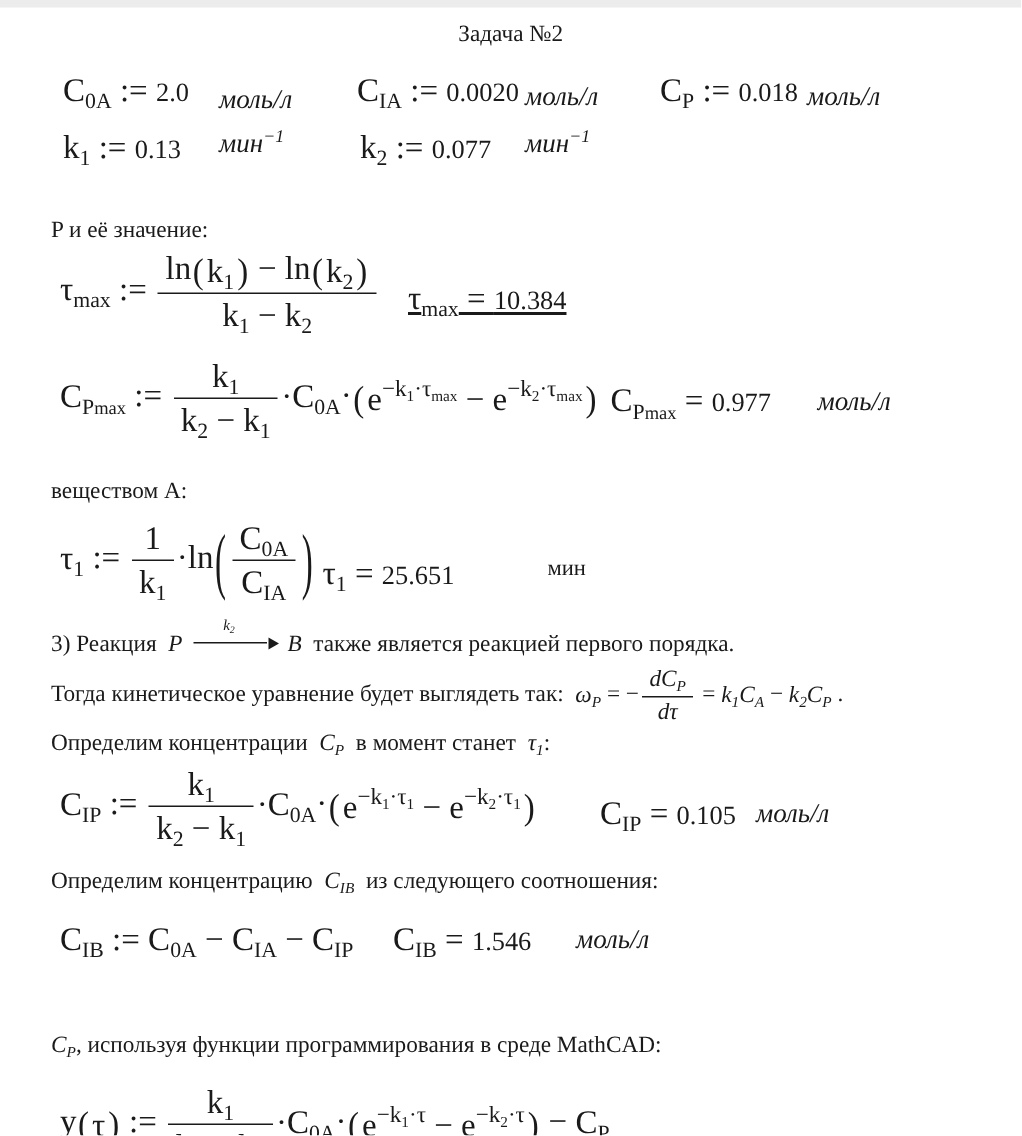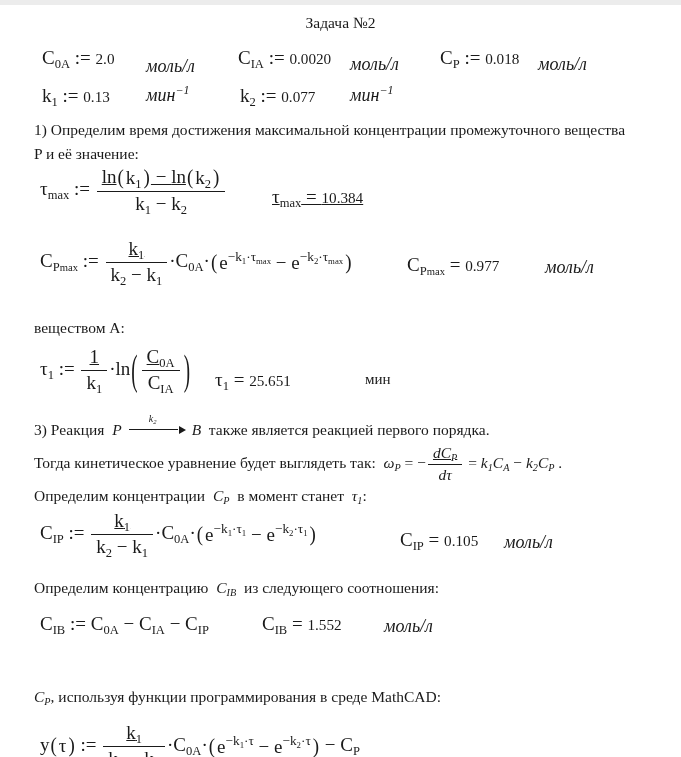--- a/index.html
+++ b/index.html
@@ -9,34 +9,34 @@
   }
   html,body{margin:0;padding:0;background:#fff;}
   .page{
     position:relative;width:681px;height:757px;background:var(--bg);
     overflow:hidden;font-family:"Liberation Serif","DejaVu Serif",serif;
     color:var(--text);
   }
   .topstrip{position:absolute;left:0;top:0;width:681px;height:5px;background:var(--strip);}
   .abs{position:absolute;white-space:pre;}
   .text{font-size:15.5px;line-height:1.25;}
-  .math{font-size:19px;line-height:1.25;}
+  .math{font-size:22px;line-height:1.25;}
   .unit{font-size:18px;}
   .title{left:0;top:14px;width:681px;text-align:center;font-size:15.5px;}
   .tok{display:inline;}
   .tok.it{font-style:italic;}
   .tok.sm{font-size:0.8em;}
   sub{font-size:0.66em;vertical-align:-0.34em;line-height:0;}
   sup{font-size:0.66em;vertical-align:0.55em;line-height:0;}
   .sub2{font-size:0.85em;}
   .frac{
     display:inline-flex;flex-direction:column;align-items:stretch;
     vertical-align:middle;margin:0 2px;text-align:center;
   }
-  .frac .num{display:block;padding:0 5px 1px;border-bottom:1.2px solid var(--text);line-height:1.2;text-decoration:underline;}
+  .frac .num{display:block;padding:0 5px 1px;border-bottom:1.2px solid var(--text);line-height:1.2;}
   .frac .den{display:block;text-align:center;padding:1px 5px 0;line-height:1.2;}
   .pgroup{display:inline-flex;align-items:center;vertical-align:middle;}
   .pglyph{display:inline-block;transform-origin:50% 50%;padding:0 1px;font-weight:400;}
   .pcontent{display:inline-block;padding:0 1px;}
   .msup{display:inline-block;font-size:0.7em;vertical-align:0.62em;line-height:1;}
   .rxnarrow{display:inline-block;position:relative;width:60px;height:16px;vertical-align:-2px;margin:0 5px;}
   .rxnline{position:absolute;left:2px;right:9px;top:8px;border-top:1.2px solid var(--text);}
   .rxnhead{position:absolute;right:1px;top:4.5px;width:0;height:0;
     border-left:7px solid var(--text);border-top:4px solid transparent;border-bottom:4px solid transparent;}
   .rxnlabel{position:absolute;left:0;right:8px;top:-7px;text-align:center;font-size:10px;font-style:italic;line-height:1;}
@@ -54,21 +54,20 @@
   <div class="abs math" style="left:238px;top:46px;"><span class="tok"><span>C</span><sub>IA</sub></span><span class="tok"><span> := </span></span><span class="tok sm"><span>0.0020</span></span></div>
   <div class="abs math unit" style="left:350px;top:53px;"><span class="tok it"><span>моль/л</span></span></div>
   <div class="abs math" style="left:440px;top:46px;"><span class="tok"><span>C</span><sub>P</sub></span><span class="tok"><span> := </span></span><span class="tok sm"><span>0.018</span></span></div>
   <div class="abs math unit" style="left:538px;top:53px;"><span class="tok it"><span>моль/л</span></span></div>
 
   <div class="abs math" style="left:42px;top:84px;"><span class="tok"><span>k</span><sub>1</sub></span><span class="tok"><span> := </span></span><span class="tok sm"><span>0.13</span></span></div>
   <div class="abs math unit" style="left:146px;top:84px;"><span class="tok it"><span>мин</span><sup>−1</sup></span></div>
   <div class="abs math" style="left:240px;top:84px;"><span class="tok"><span>k</span><sub>2</sub></span><span class="tok"><span> := </span></span><span class="tok sm"><span>0.077</span></span></div>
   <div class="abs math unit" style="left:350px;top:84px;"><span class="tok it"><span>мин</span><sup>−1</sup></span></div>
 
-  <div class="abs text" style="left:34px;top:120px;"><span class="tok"><span>1) Определим время достижения максимальной концентрации промежуточного вещества</span></span></div>
   <div class="abs text" style="left:34px;top:144px;"><span class="tok"><span>P и её значение:</span></span></div>
 
   <div class="abs math" style="left:40px;top:166px;"><span class="tok"><span>τ</span><sub>max</sub></span><span class="tok"><span> := </span></span><span class="frac"><span class="num"><span class="tok"><span>ln</span></span><span class="pgroup"><span class="pglyph" style="transform: scaleY(1.08);">(</span><span class="pcontent"><span class="tok"><span>k</span><sub>1</sub></span></span><span class="pglyph" style="transform: scaleY(1.08);">)</span></span><span class="tok"><span> − </span></span><span class="tok"><span>ln</span></span><span class="pgroup"><span class="pglyph" style="transform: scaleY(1.08);">(</span><span class="pcontent"><span class="tok"><span>k</span><sub>2</sub></span></span><span class="pglyph" style="transform: scaleY(1.08);">)</span></span></span><span class="den"><span class="tok"><span>k</span><sub>1</sub></span><span class="tok"><span> − </span></span><span class="tok"><span>k</span><sub>2</sub></span></span></span></div>
   <div class="abs math" style="left:272px;top:185px;text-decoration:underline;"><span class="tok"><span>τ</span><sub>max</sub></span><span class="tok"><span> = </span></span><span class="tok sm"><span>10.384</span></span></div>
 
   <div class="abs math" style="left:40px;top:238px;"><span class="tok"><span>C</span><sub>P<span class="sub2">max</span></sub></span><span class="tok"><span> := </span></span><span class="frac"><span class="num"><span class="tok"><span>k</span><sub>1</sub></span></span><span class="den"><span class="tok"><span>k</span><sub>2</sub></span><span class="tok"><span> − </span></span><span class="tok"><span>k</span><sub>1</sub></span></span></span><span class="tok"><span>·C</span><sub>0A</sub></span><span class="tok"><span>·</span></span><span class="pgroup"><span class="pglyph" style="transform: scaleY(1.099);">(</span><span class="pcontent"><span class="tok"><span>e</span></span><span class="msup"><span class="tok"><span>−k</span><sub>1</sub></span><span class="tok"><span>·τ</span><sub>max</sub></span></span><span class="tok"><span> − </span></span><span class="tok"><span>e</span></span><span class="msup"><span class="tok"><span>−k</span><sub>2</sub></span><span class="tok"><span>·τ</span><sub>max</sub></span></span></span><span class="pglyph" style="transform: scaleY(1.099);">)</span></span></div>
   <div class="abs math" style="left:407px;top:253px;"><span class="tok"><span>C</span><sub>P<span class="sub2">max</span></sub></span><span class="tok"><span> = </span></span><span class="tok sm"><span>0.977</span></span></div>
   <div class="abs math unit" style="left:545px;top:256px;"><span class="tok it"><span>моль/л</span></span></div>
 
   <div class="abs text" style="left:34px;top:318px;"><span class="tok"><span>веществом A:</span></span></div>
@@ -81,19 +80,19 @@
   <div class="abs text" style="left:34px;top:444px;"><span class="tok"><span>Тогда кинетическое уравнение будет выглядеть так:  </span></span><span class="tok it"><span>ω</span><sub>P</sub></span><span class="tok"><span> = −</span></span><span class="frac"><span class="num"><span class="tok it"><span>dC</span><sub>P</sub></span></span><span class="den"><span class="tok it"><span>dτ</span></span></span></span><span class="tok"><span> = </span></span><span class="tok it"><span>k</span><sub>1</sub></span><span class="tok it"><span>C</span><sub>A</sub></span><span class="tok"><span> − </span></span><span class="tok it"><span>k</span><sub>2</sub></span><span class="tok it"><span>C</span><sub>P</sub></span><span class="tok"><span> .</span></span></div>
   <div class="abs text" style="left:34px;top:486px;"><span class="tok"><span>Определим концентрации  </span></span><span class="tok it"><span>C</span><sub>P</sub></span><span class="tok"><span>  в момент станет  </span></span><span class="tok it"><span>τ</span><sub>1</sub></span><span class="tok"><span>:</span></span></div>
 
   <div class="abs math" style="left:40px;top:510px;"><span class="tok"><span>C</span><sub>IP</sub></span><span class="tok"><span> := </span></span><span class="frac"><span class="num"><span class="tok"><span>k</span><sub>1</sub></span></span><span class="den"><span class="tok"><span>k</span><sub>2</sub></span><span class="tok"><span> − </span></span><span class="tok"><span>k</span><sub>1</sub></span></span></span><span class="tok"><span>·C</span><sub>0A</sub></span><span class="tok"><span>·</span></span><span class="pgroup"><span class="pglyph" style="transform: scaleY(1.099);">(</span><span class="pcontent"><span class="tok"><span>e</span></span><span class="msup"><span class="tok"><span>−k</span><sub>1</sub></span><span class="tok"><span>·τ</span><sub>1</sub></span></span><span class="tok"><span> − </span></span><span class="tok"><span>e</span></span><span class="msup"><span class="tok"><span>−k</span><sub>2</sub></span><span class="tok"><span>·τ</span><sub>1</sub></span></span></span><span class="pglyph" style="transform: scaleY(1.099);">)</span></span></div>
   <div class="abs math" style="left:400px;top:528px;"><span class="tok"><span>C</span><sub>IP</sub></span><span class="tok"><span> = </span></span><span class="tok sm"><span>0.105</span></span></div>
   <div class="abs math unit" style="left:504px;top:531px;"><span class="tok it"><span>моль/л</span></span></div>
 
   <div class="abs text" style="left:34px;top:578px;"><span class="tok"><span>Определим концентрацию  </span></span><span class="tok it"><span>C</span><sub>IB</sub></span><span class="tok"><span>  из следующего соотношения:</span></span></div>
 
   <div class="abs math" style="left:40px;top:612px;"><span class="tok"><span>C</span><sub>IB</sub></span><span class="tok"><span> := </span></span><span class="tok"><span>C</span><sub>0A</sub></span><span class="tok"><span> − </span></span><span class="tok"><span>C</span><sub>IA</sub></span><span class="tok"><span> − </span></span><span class="tok"><span>C</span><sub>IP</sub></span></div>
-  <div class="abs math" style="left:262px;top:612px;"><span class="tok"><span>C</span><sub>IB</sub></span><span class="tok"><span> = </span></span><span class="tok sm"><span>1.552</span></span></div>
+  <div class="abs math" style="left:262px;top:612px;"><span class="tok"><span>C</span><sub>IB</sub></span><span class="tok"><span> = </span></span><span class="tok sm"><span>1.546</span></span></div>
   <div class="abs math unit" style="left:384px;top:615px;"><span class="tok it"><span>моль/л</span></span></div>
 
   <div class="abs text" style="left:34px;top:687px;"><span class="tok it"><span>C</span><sub>P</sub></span><span class="tok"><span>, используя функции программирования в среде MathCAD:</span></span></div>
 
   <div class="abs math" style="left:40px;top:722px;"><span class="tok"><span>y</span></span><span class="pgroup"><span class="pglyph" style="transform: scaleY(1.08);">(</span><span class="pcontent"><span class="tok"><span>τ</span></span></span><span class="pglyph" style="transform: scaleY(1.08);">)</span></span><span class="tok"><span> := </span></span><span class="frac"><span class="num"><span class="tok"><span>k</span><sub>1</sub></span></span><span class="den"><span class="tok"><span>k</span><sub>2</sub></span><span class="tok"><span> − </span></span><span class="tok"><span>k</span><sub>1</sub></span></span></span><span class="tok"><span>·C</span><sub>0A</sub></span><span class="tok"><span>·</span></span><span class="pgroup"><span class="pglyph" style="transform: scaleY(1.099);">(</span><span class="pcontent"><span class="tok"><span>e</span></span><span class="msup"><span class="tok"><span>−k</span><sub>1</sub></span><span class="tok"><span>·τ</span></span></span><span class="tok"><span> − </span></span><span class="tok"><span>e</span></span><span class="msup"><span class="tok"><span>−k</span><sub>2</sub></span><span class="tok"><span>·τ</span></span></span></span><span class="pglyph" style="transform: scaleY(1.099);">)</span></span><span class="tok"><span> − </span></span><span class="tok"><span>C</span><sub>P</sub></span></div>
 </div>
 
 </body></html>

